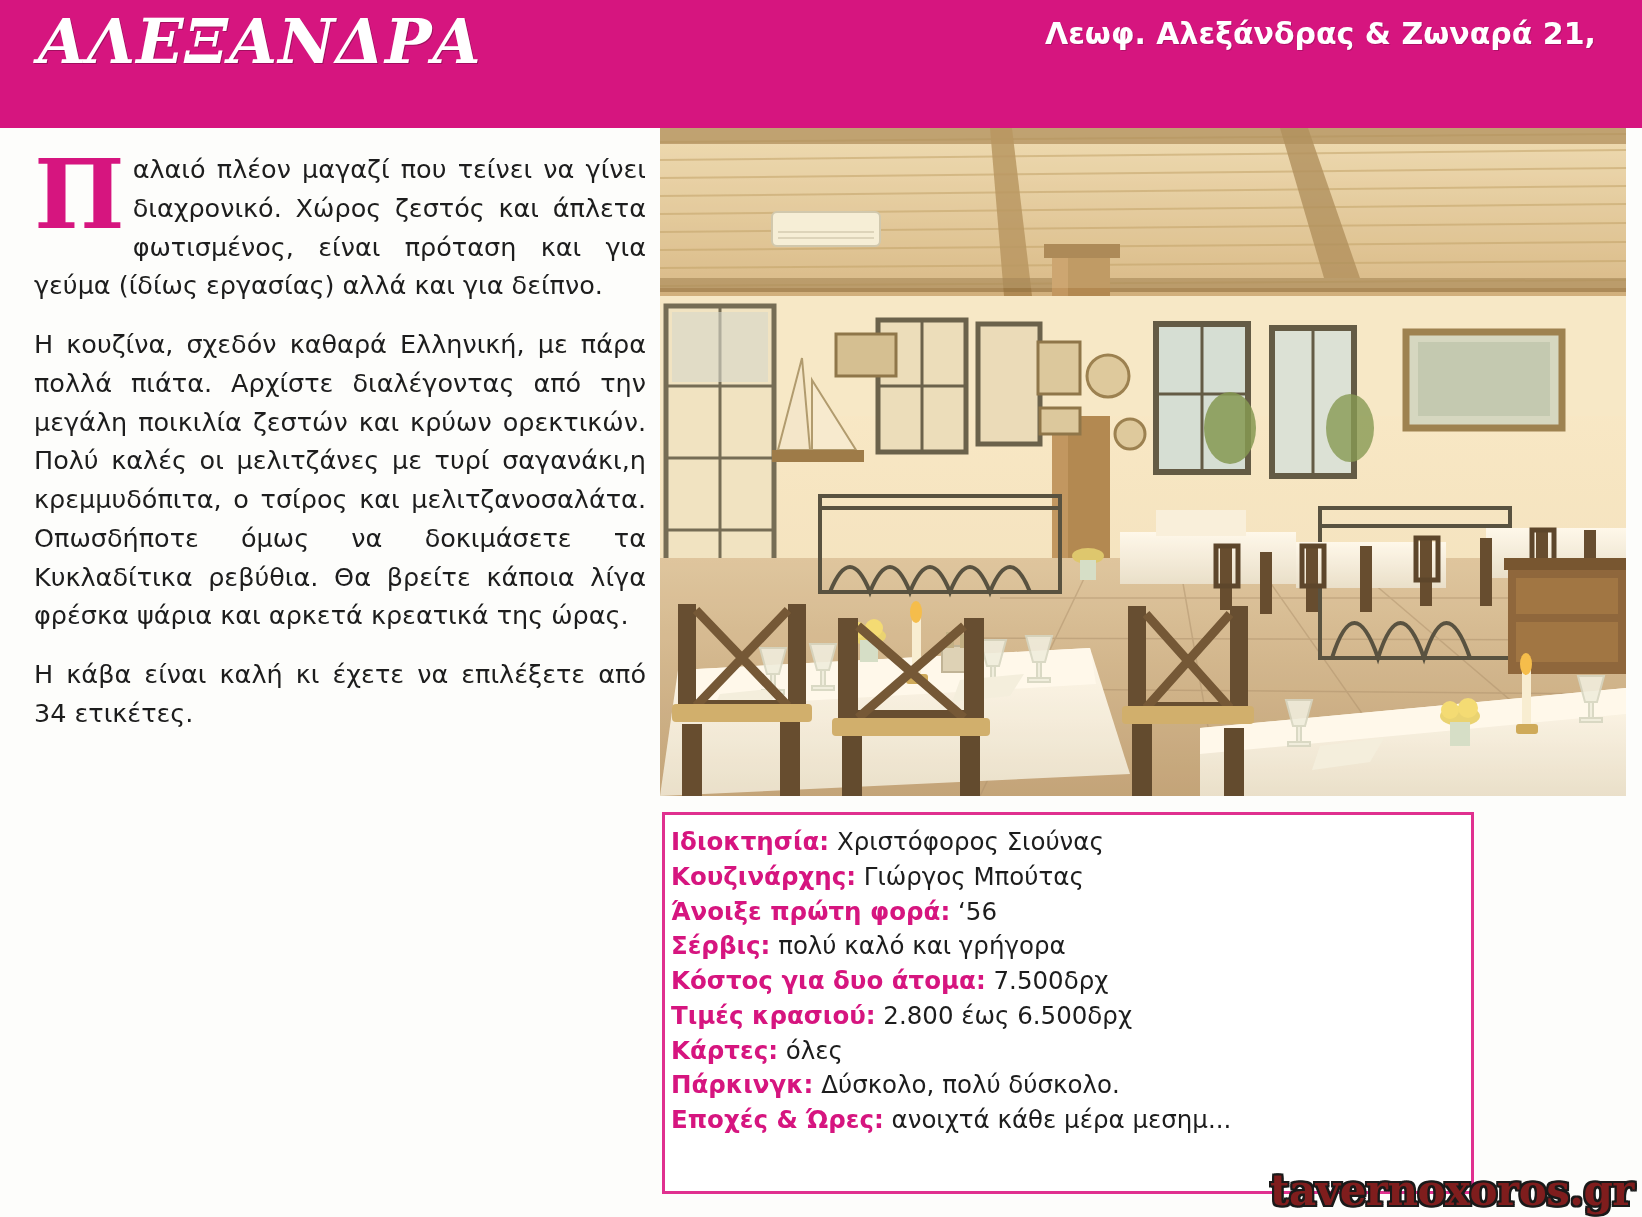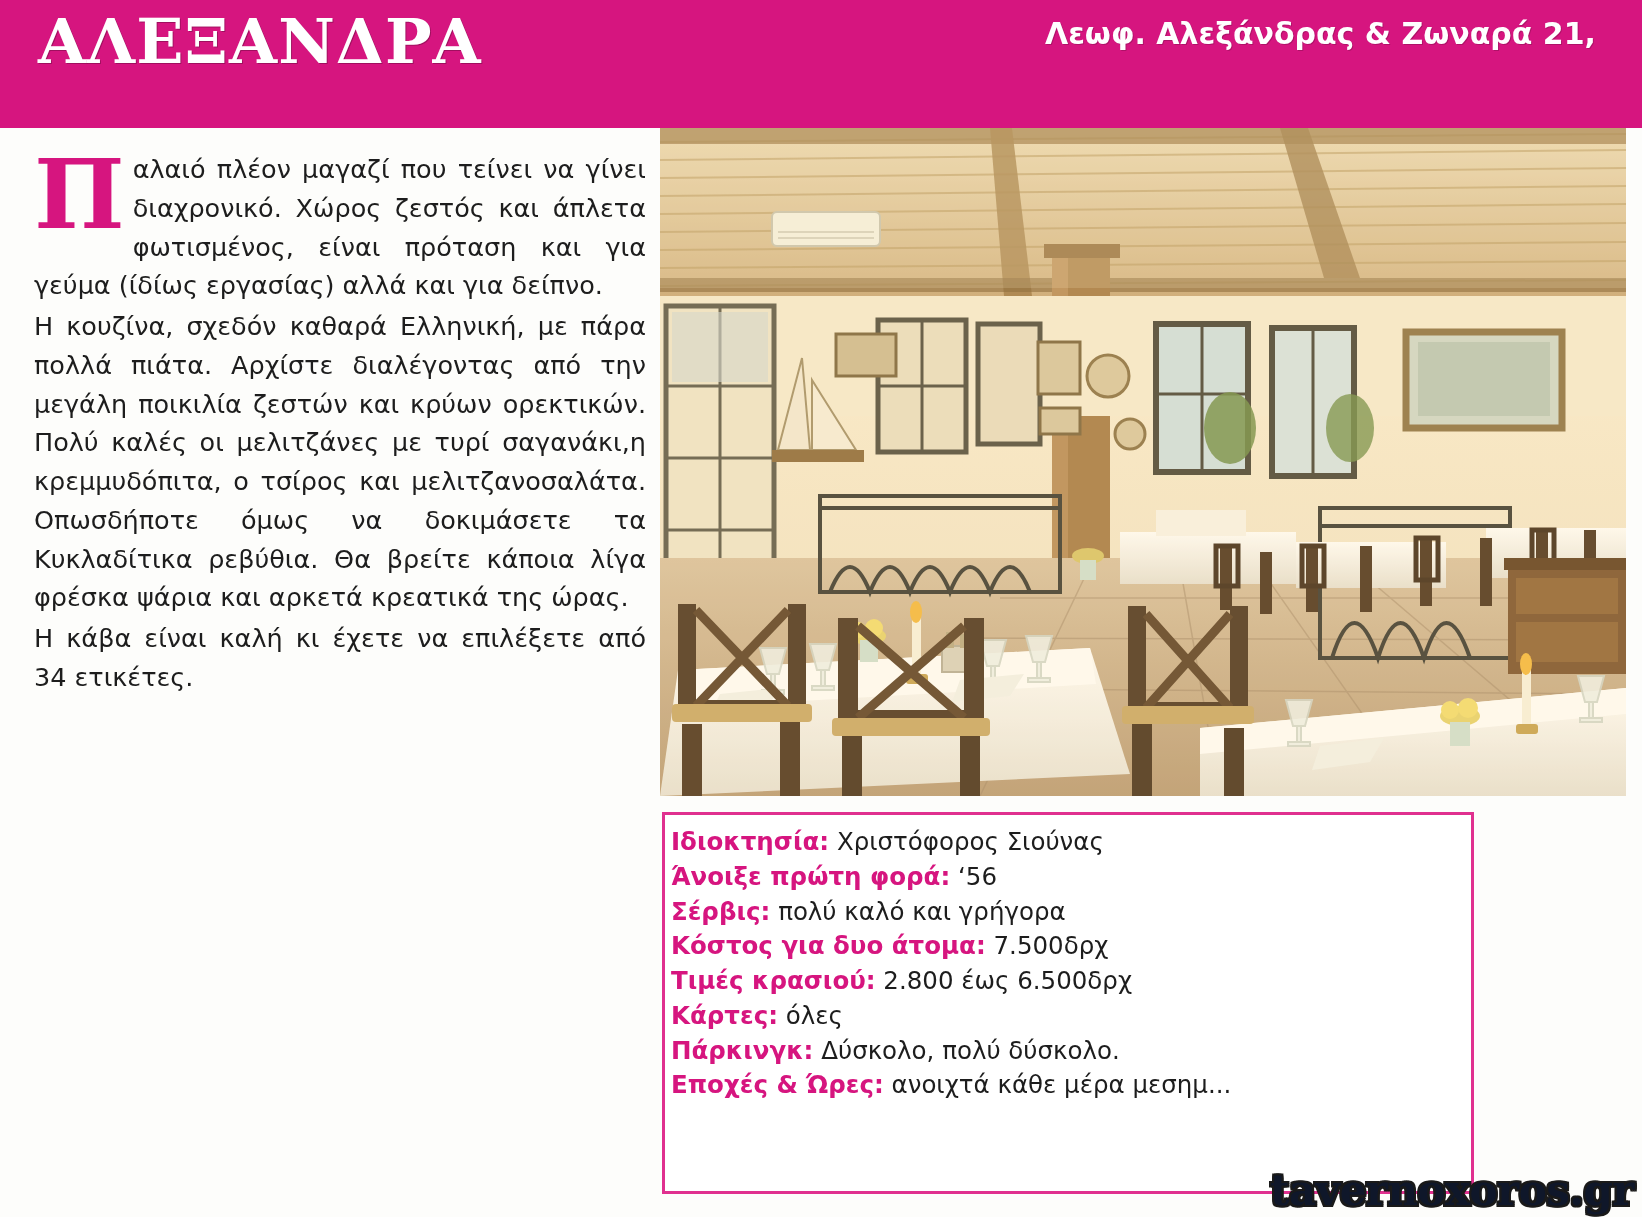--- a/index.html
+++ b/index.html
@@ -31,20 +31,21 @@
     position: absolute;
     left: 38px;
     top: 8px;
     font-family: "DejaVu Serif", serif;
     font-weight: bold;
     font-size: 62px;
     letter-spacing: 1px;
     color: #ffffff;
     line-height: 1.1;
     text-shadow: 1px 1px 0 rgba(0,0,0,0.25);
+    font-style: italic;
   }
   .header-address {
     position: absolute;
     right: 46px;
     top: 12px;
     font-family: "DejaVu Sans", sans-serif;
     font-size: 30px;
     font-weight: bold;
     color: #ffffff;
     line-height: 1.45;
@@ -69,21 +70,21 @@
     font-size: 96px;
     line-height: 0.82;
     font-weight: bold;
     color: #d6157f;
     margin: 6px 8px 0 0;
   }
   .left-col p {
     margin: 0 0 0 0;
     text-align: justify;
   }
-  .left-col p + p { margin-top: 2px; }
+  .left-col p + p { margin-top: 20px; }
   .bold { font-weight: bold; }
 
   
   .photo {
     position: absolute;
     left: 660px;
     top: 128px;
     width: 966px;
     height: 668px;
     overflow: hidden;
@@ -117,21 +118,21 @@
   .info-value { color: #1d1d1d; }
 
   
   .watermark {
     position: absolute;
     right: 8px;
     bottom: 2px;
     font-family: "DejaVu Serif", serif;
     font-weight: bold;
     font-size: 42px;
-    color: #0f172a;
+    color: #7f1d1d;
     text-shadow:
        2px 0 0 #1a1a1a, -2px 0 0 #1a1a1a, 0 2px 0 #1a1a1a, 0 -2px 0 #1a1a1a,
        2px 2px 0 #1a1a1a, -2px -2px 0 #1a1a1a, 2px -2px 0 #1a1a1a, -2px 2px 0 #1a1a1a;
     letter-spacing: -0.5px;
   }
 </style>
 </head>
 <body>
 
 <div id="page">
@@ -373,20 +374,24 @@
       <rect x="0" y="0" width="966" height="160" fill="#fff0c0" opacity="0.18"></rect>
     </svg>
   </div>
 
   <div class="info-box">
     <div class="info-row">
       <span class="info-label">Ιδιοκτησία:</span>
       <span class="info-value">Χριστόφορος Σιούνας</span>
     </div>
     <div class="info-row">
+      <span class="info-label">Κουζινάρχης:</span>
+      <span class="info-value">Γιώργος Μπούτας</span>
+    </div>
+    <div class="info-row">
       <span class="info-label">Άνοιξε πρώτη φορά:</span>
       <span class="info-value">‘56</span>
     </div>
     <div class="info-row">
       <span class="info-label">Σέρβις:</span>
       <span class="info-value">πολύ καλό και γρήγορα</span>
     </div>
     <div class="info-row">
       <span class="info-label">Κόστος για δυο άτομα:</span>
       <span class="info-value">7.500δρχ</span>

